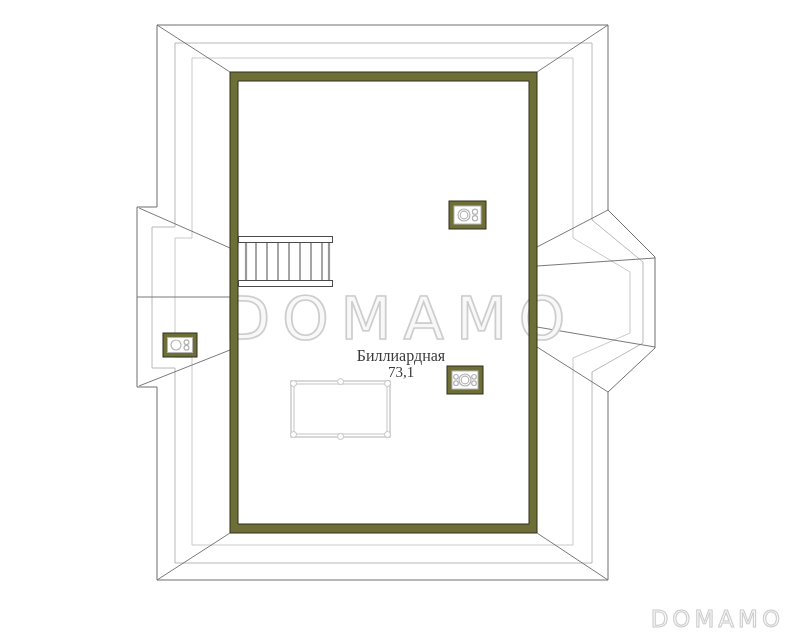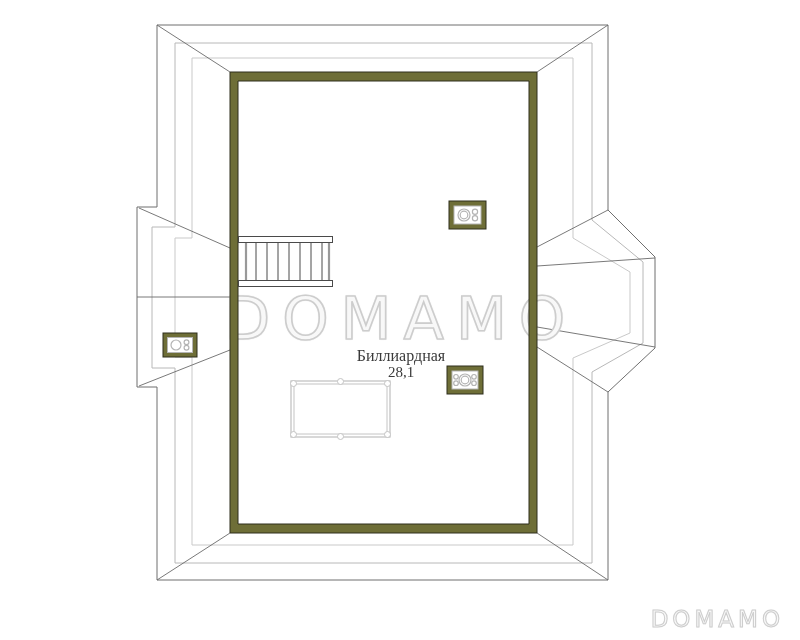--- a/index.html
+++ b/index.html
@@ -177,18 +177,18 @@
       <circle class="pocket" cx="387.5" cy="383.5" r="3"></circle>
       <circle class="pocket" cx="293.5" cy="434.5" r="3"></circle>
       <circle class="pocket" cx="387.5" cy="434.5" r="3"></circle>
       <circle class="pocket" cx="340.5" cy="381.5" r="3"></circle>
       <circle class="pocket" cx="340.5" cy="436.5" r="3"></circle>
     </g>
   </svg>
 
   <div class="room-label">
     <div>Биллиардная</div>
-    <div class="room-area">28,1</div>
+    <div class="room-area">73,1</div>
   </div>
 
   <div class="watermark-corner">DOMAMO</div>
 
 </div>
 
 </body></html>

